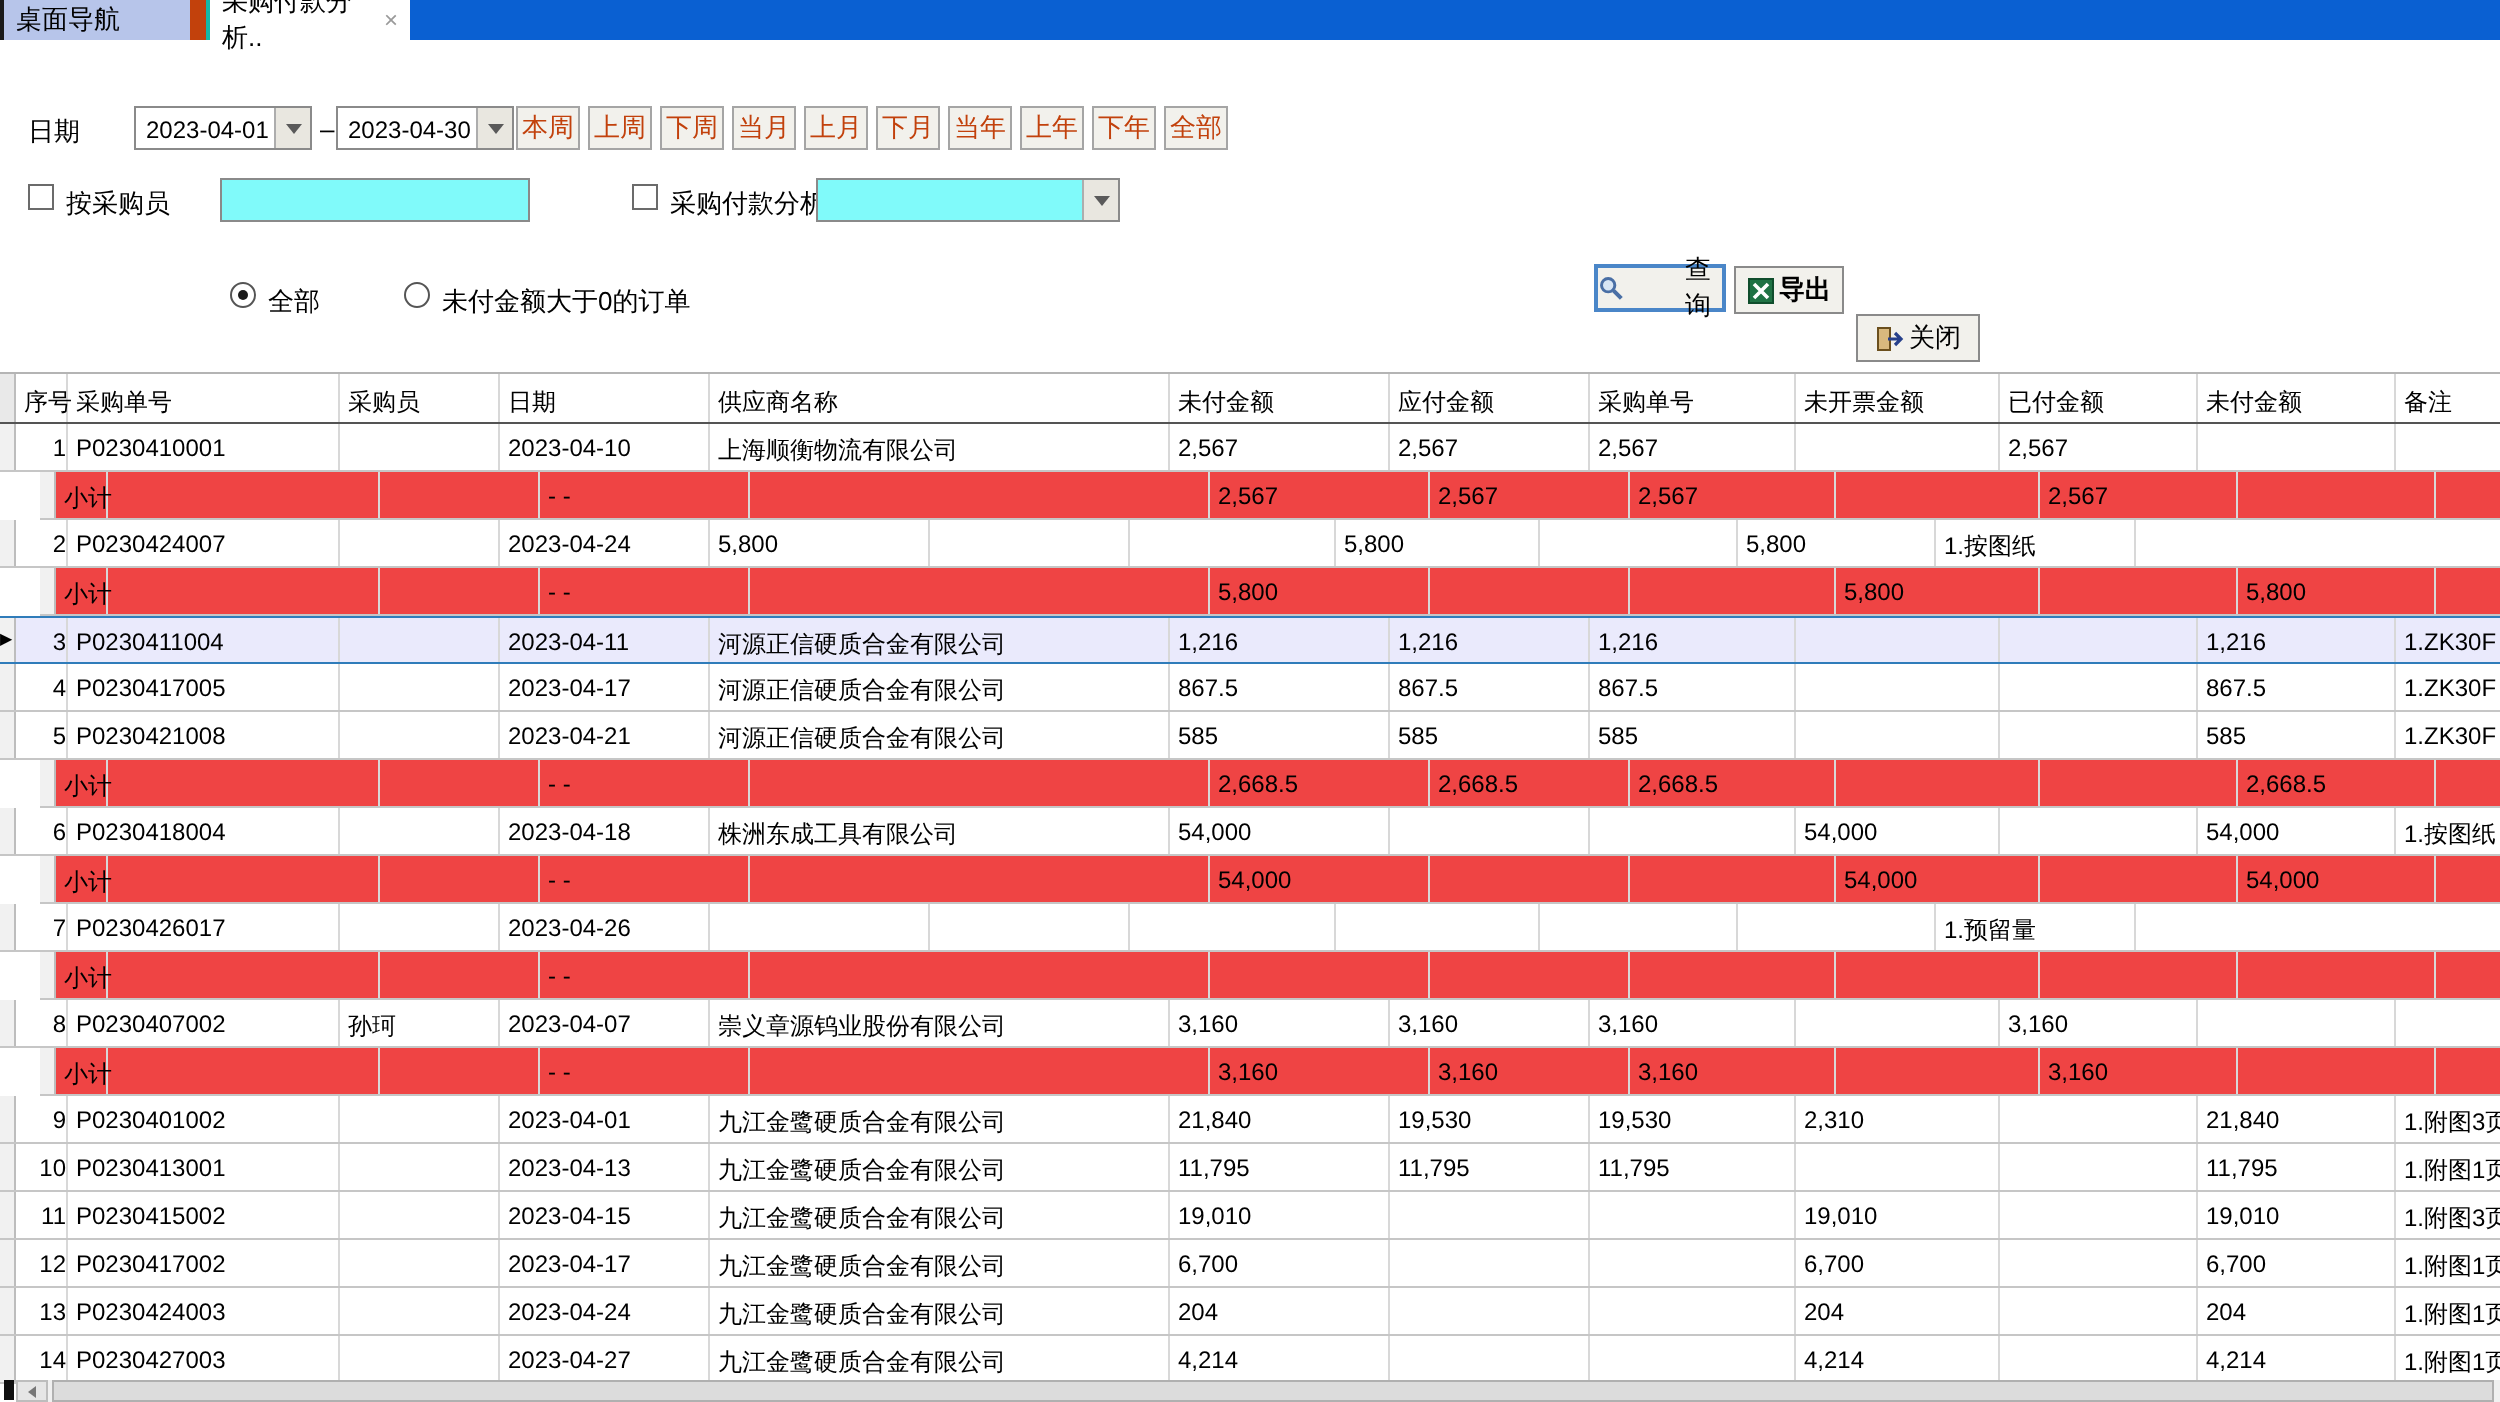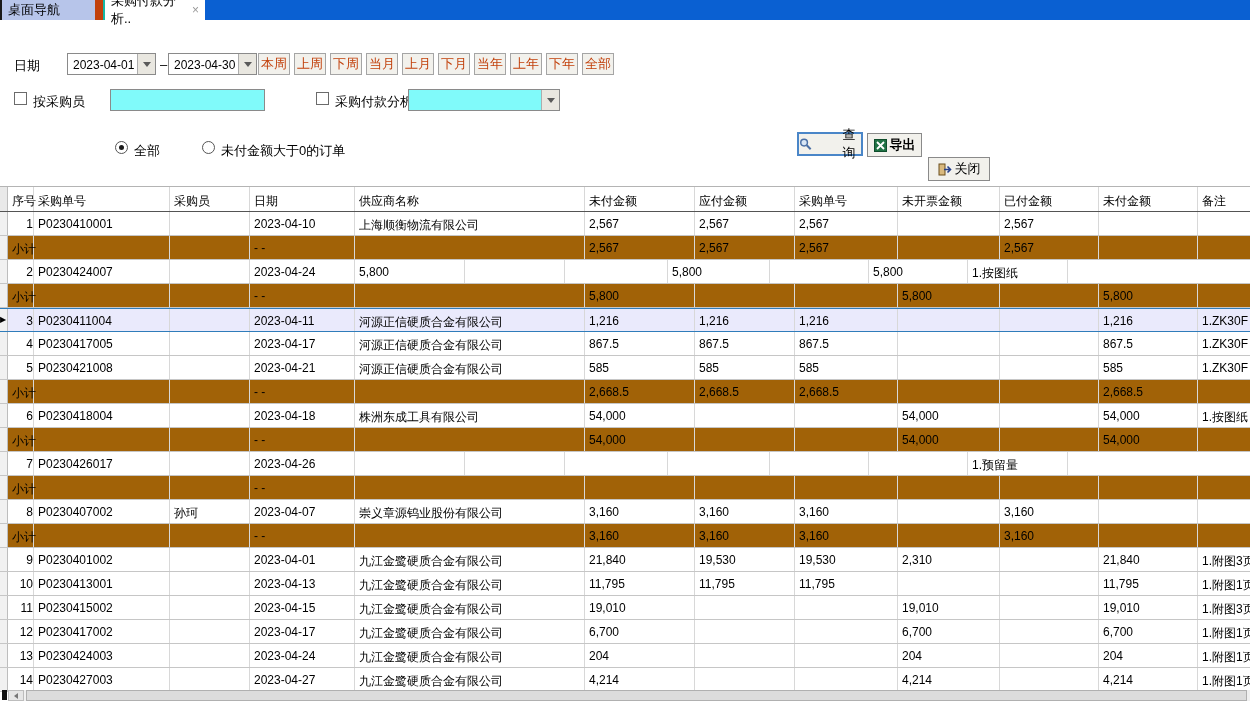--- a/index.html
+++ b/index.html
@@ -30,21 +30,21 @@
   .radio { position:absolute; width:13px; height:13px; border:1px solid #555; border-radius:50%; background:#fff; }
   .radio.sel::after { content:""; position:absolute; left:3px; top:3px; width:5px; height:5px; border-radius:50%; background:#1a1a1a; }
   .act-btn { position:absolute; height:24px; background:#f2f1ec; border:1px solid #8a8a8a; display:flex; align-items:center; justify-content:center; gap:3px; font-size:13px; font-family:inherit; cursor:pointer; }
   .act-btn.focused { border:2px solid #4a86c8; }
   .excel-ic { width:13px; height:13px; background:#1f7244; border:1px solid #0f4d2c; display:flex; align-items:center; justify-content:center; }
   .excel-ic svg { display:block; }
   
   .grid { position:absolute; left:0; top:186px; width:1250px; }
   .trow { display:flex; height:24px; background:#fff; border-bottom:1px solid #c6c6c6; }
   .trow.header { height:26px; border-top:1px solid #b4b4b4; border-bottom:1px solid #545454; background:#fff; }
-  .trow.subtotal { background:#a16207; }
+  .trow.subtotal { background:#ef4444;margin-left:20px; }
   .trow.selected { background:#eaeafc; border-top:1px solid #2f7cba; border-bottom:1px solid #2f7cba; }
   .cell { flex:none; height:100%; padding:5px 0 0 4px; font-size:12px; white-space:nowrap; overflow:hidden; border-right:1px solid #d8d8d8; }
   .trow.header .cell { padding-top:6px; }
   .cell.strip { width:8px; padding:0; background:#f1f1f1; border-right:1px solid #bdbdbd; position:relative; }
   .trow.header .cell.strip { background:#e9e9e9; }
   .cell.strip .arrow { position:absolute; left:0px; top:7px; font-size:8px; line-height:8px; color:#000; }
   .c0 { width:26px; overflow:visible;text-align:right; }
   .c1 { width:136px; }
   .c2 { width:80px; }
   .c3 { width:105px; }

